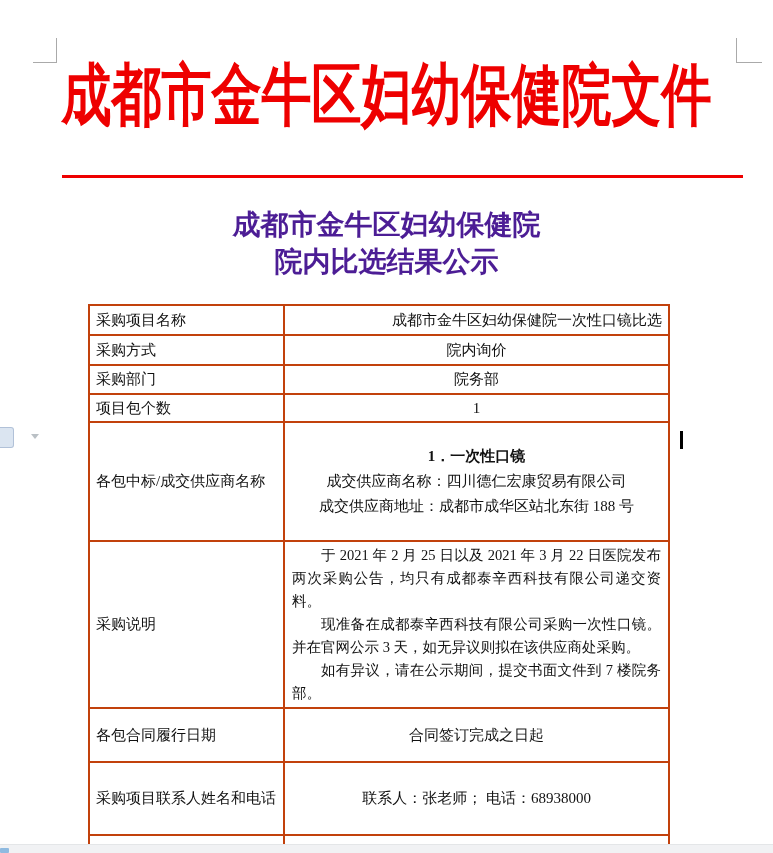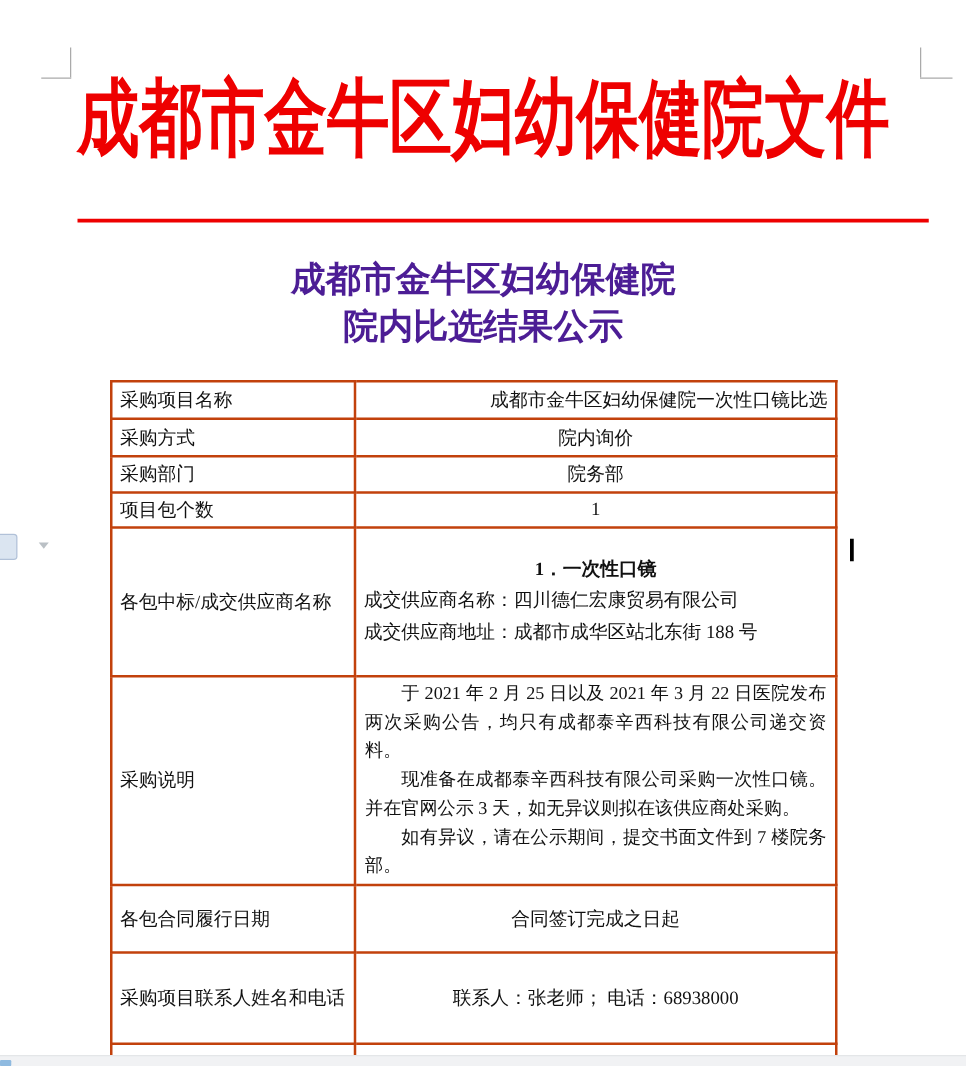--- a/index.html
+++ b/index.html
@@ -46,21 +46,21 @@
   .vl  { text-align:right; padding-left:9px; }
   tr.r-s  { height:30px; }
   tr.r-s2 { height:29px; }
   tr.r-s3 { height:28px; }
   tr.r-xl { height:119px; }
   tr.r-m  { height:54px; }
   tr.r-l  { height:73px; }
   tr.r-l2 { height:57px; }
 
   .pkg-title { font-weight:bold; text-align:center; line-height:25px; }
-  .sup-line  { line-height:25px; }
+  .sup-line  { text-align:center; line-height:25px; }
 
   td.desc { vertical-align:middle; }
   td.desc p {
     margin:0; font-size:14.5px; line-height:23px;
     text-align:justify; text-indent:29px; padding:0 1px;
   }
 
   .caret { position:absolute; left:680px; top:431px; width:3px; height:18px; background:#000; }
 
   .paste-btn {

